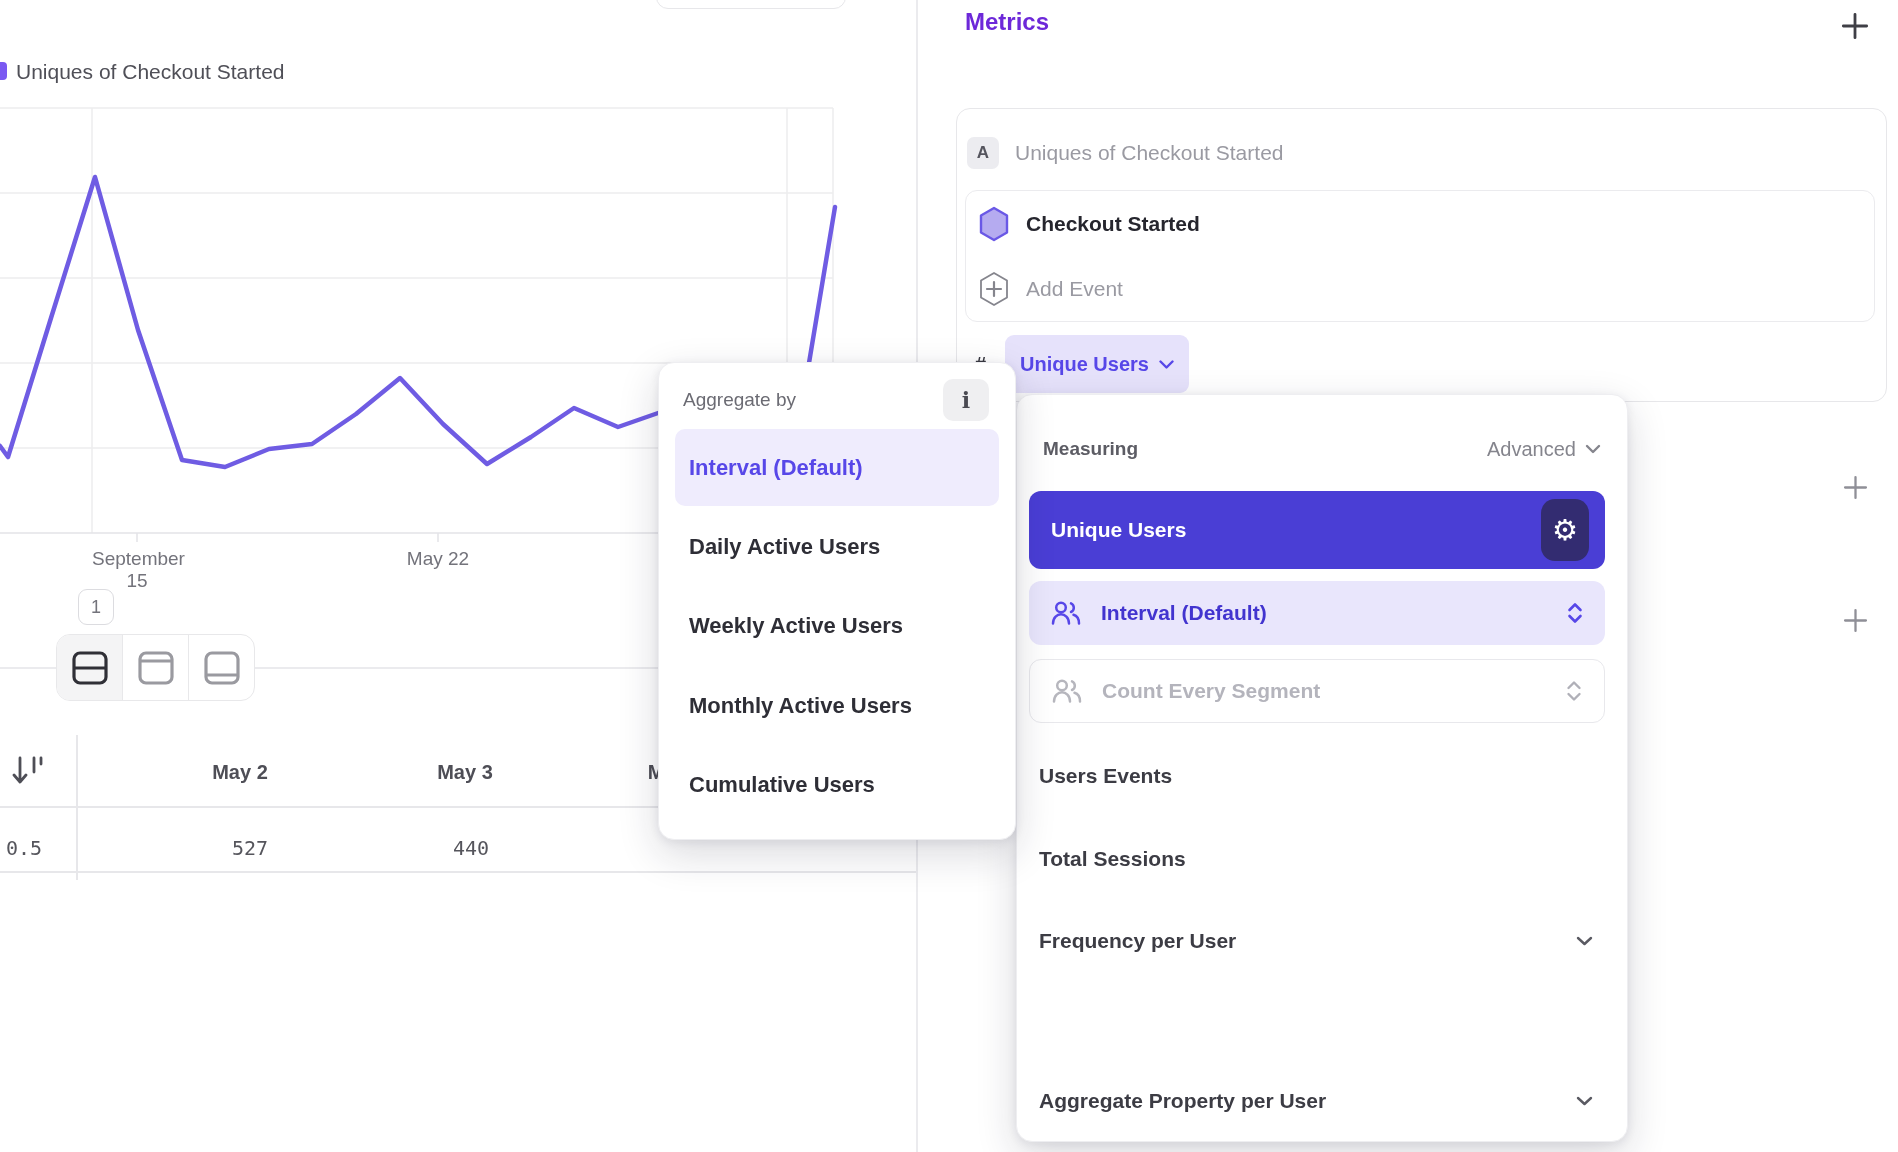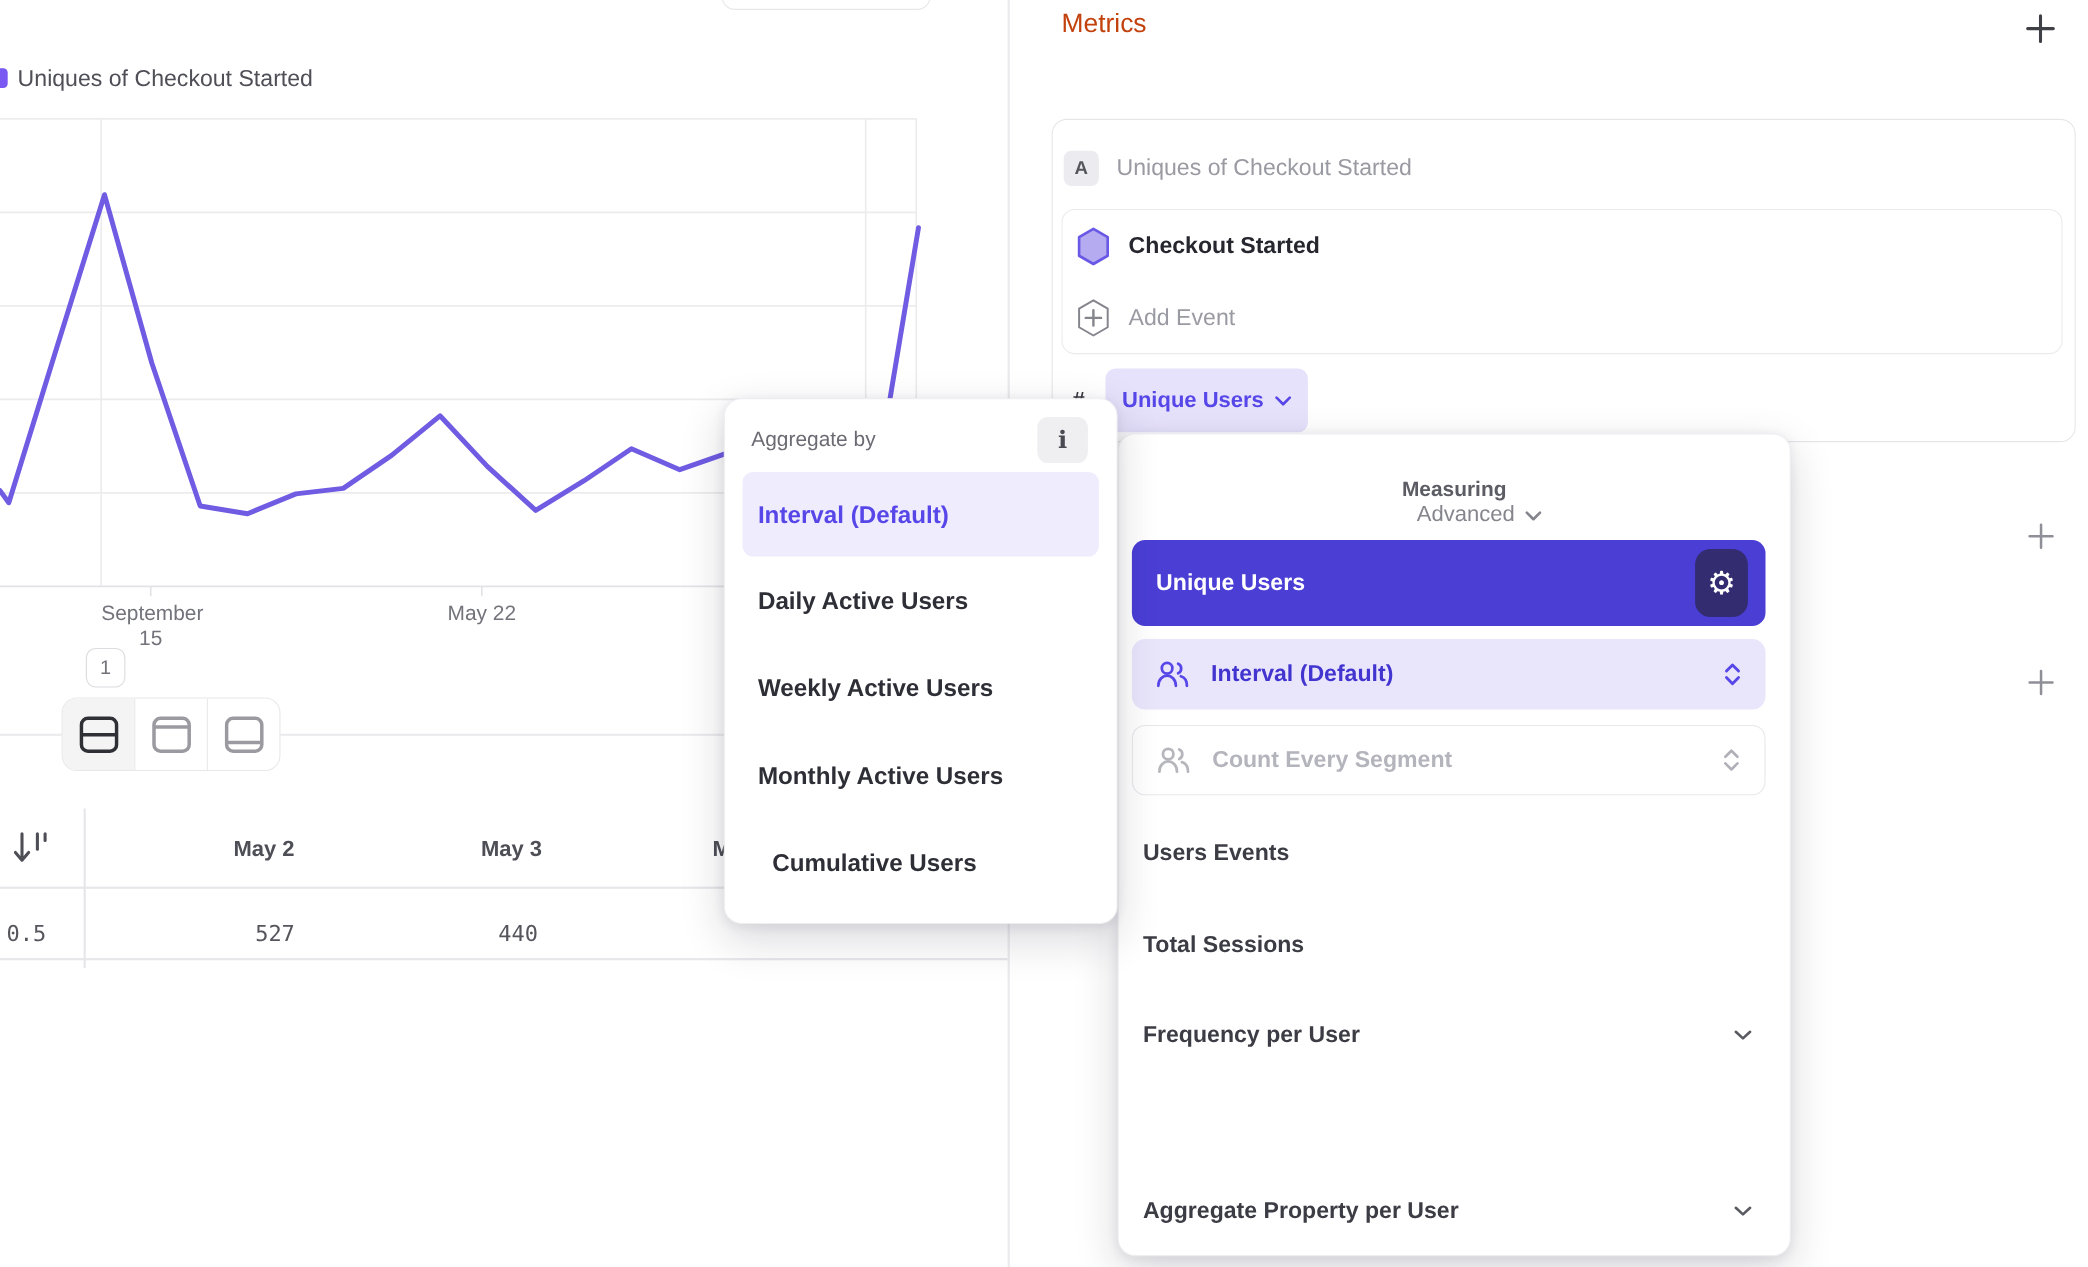--- a/index.html
+++ b/index.html
@@ -20,21 +20,21 @@
   .view-cell{flex:1;display:flex;align-items:center;justify-content:center;}
   .view-cell + .view-cell{border-left:1.5px solid #e8e8ea;}
   .view-cell.selected{background:#f4f4f5;}
   
   .tbl-border{left:0;background:#e7e7ea;}
   .tbl-head{top:752px;height:40px;display:flex;align-items:center;justify-content:center;
             font-size:20px;font-weight:600;color:#4e4e56;}
   .tbl-val{top:833px;height:30px;display:flex;align-items:center;justify-content:center;
            font-family:"DejaVu Sans Mono",monospace;font-size:20px;color:#55555c;}
   
-  .panel-title{left:965px;top:8px;font-size:24px;font-weight:400;color:#c2410c;}
+  .panel-title{left:965px;top:8px;font-size:24px;font-weight:700;color:#6d28d9;}
   .metric-card{left:956px;top:108px;width:929px;height:292px;border:1.5px solid #e7e7ea;border-radius:14px;background:#fff;}
   .badge-a{left:10px;top:28px;width:32px;height:32px;background:#ececf0;border-radius:7px;
            display:flex;align-items:center;justify-content:center;font-size:17px;font-weight:700;color:#55555e;}
   .metric-name{left:58px;top:32px;font-size:21px;color:#9a9aa2;}
   .event-card{left:8px;top:81px;width:908px;height:130px;border:1.5px solid #ebebee;border-radius:12px;background:#fff;}
   .event-row{position:absolute;left:12px;height:65px;display:flex;align-items:center;gap:16px;}
   .event-label{font-size:21px;font-weight:600;color:#26262e;}
   .add-label{font-size:21px;color:#9a9aa2;}
   .hash{left:18px;top:244px;font-size:20px;font-weight:700;color:#3a3a42;}
   .measure-chip{left:48px;top:226px;width:184px;height:58px;background:var(--chip-bg);border-radius:9px;
@@ -47,21 +47,21 @@
          box-shadow:0 14px 40px rgba(25,25,50,.16),0 2px 10px rgba(25,25,50,.08);}
   .agg-popup{left:658px;top:362px;width:356px;height:476px;z-index:30;}
   .agg-title{left:24px;top:26px;font-size:19px;font-weight:500;color:#6b6b73;}
   .info-btn{left:284px;top:16px;width:46px;height:42px;background:#efeff1;border-radius:10px;
             display:flex;align-items:center;justify-content:center;
             font-family:"DejaVu Serif",serif;font-weight:700;font-size:22px;color:#4a4a52;}
   .agg-selected{left:16px;top:66px;width:324px;height:77px;background:#efecfd;border-radius:10px;
                 display:flex;align-items:center;font-size:22px;font-weight:600;color:var(--accent-text);padding-left:14px;box-sizing:border-box;}
   .agg-item{left:30px;height:34px;display:flex;align-items:center;font-size:22px;font-weight:600;color:#2e2e36;}
   .meas-popup{left:1016px;top:394px;width:610px;height:746px;z-index:20;}
-  .meas-header{left:26px;right:26px;top:40px;height:28px;display:flex;align-items:center;justify-content:space-between;flex-direction:column;}
+  .meas-header{left:26px;right:26px;top:40px;height:28px;display:flex;align-items:center;justify-content:space-between;}
   .meas-title{font-size:19px;font-weight:600;color:#5c5c64;}
   .meas-mode{display:flex;align-items:center;gap:9px;font-size:20px;font-weight:500;color:#85858d;margin-left:46px;}
   .row-blue{left:12px;top:96px;width:576px;height:78px;background:var(--accent);border-radius:12px;
             display:flex;align-items:center;color:#fff;font-size:21px;font-weight:600;padding-left:22px;box-sizing:border-box;}
   .gear-chip{position:absolute;right:16px;top:8px;width:48px;height:62px;background:var(--accent-dark);border-radius:14px;
              display:flex;align-items:center;justify-content:center;font-size:29px;color:#fff;font-family:"DejaVu Sans",sans-serif;}
   .row-soft{left:12px;top:186px;width:576px;height:64px;background:var(--accent-soft);border-radius:12px;
             display:flex;align-items:center;gap:20px;padding:0 22px;box-sizing:border-box;color:#4234cf;}
   .row-plain{left:12px;top:264px;width:576px;height:64px;border:1.5px solid #e8e8ec;border-radius:12px;background:#fff;
              display:flex;align-items:center;gap:20px;padding:0 22px;box-sizing:border-box;color:#b4b4bc;}
@@ -293,18 +293,18 @@
     </div>
     <div class="abs agg-item" style="top:167px;">
       <span>Daily Active Users</span>
     </div>
     <div class="abs agg-item" style="top:246px;">
       <span>Weekly Active Users</span>
     </div>
     <div class="abs agg-item" style="top:326px;">
       <span>Monthly Active Users</span>
     </div>
-    <div class="abs agg-item" style="top:405px;margin-left:13px;">
+    <div class="abs agg-item" style="top:405px;">
       <span>Cumulative Users</span>
     </div>
   </div>
 
 </div>
 
 </body></html>

